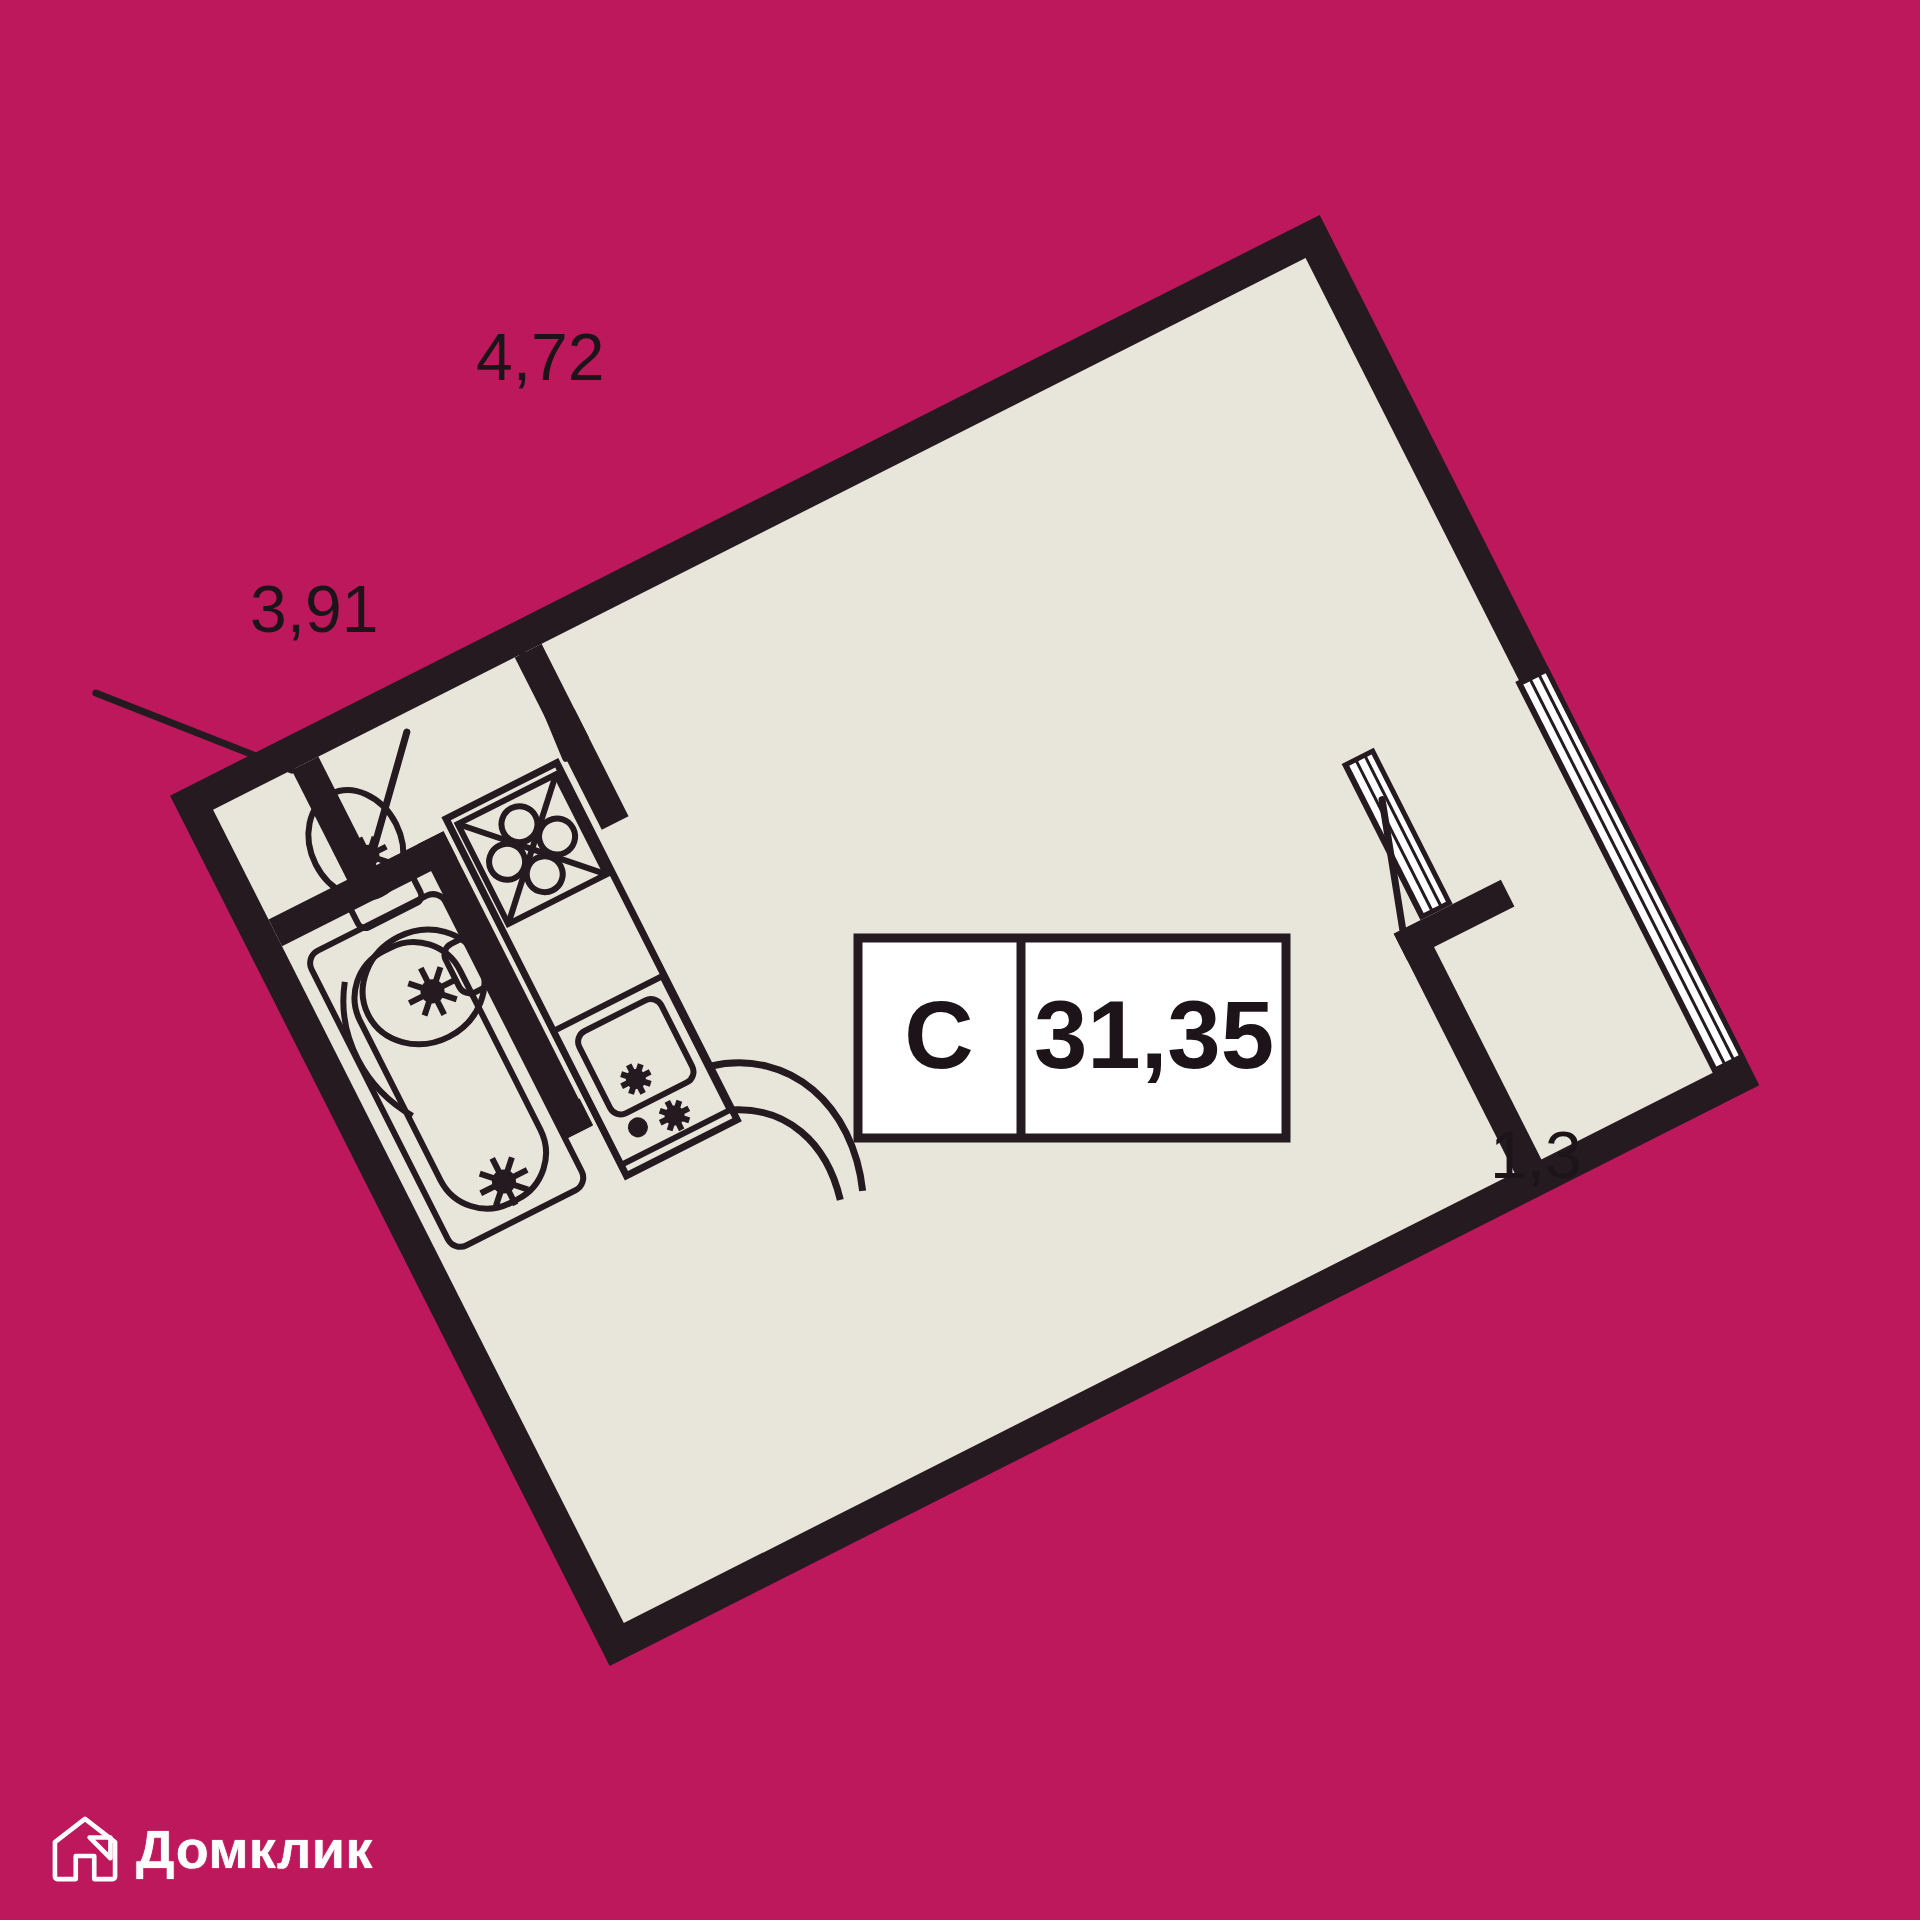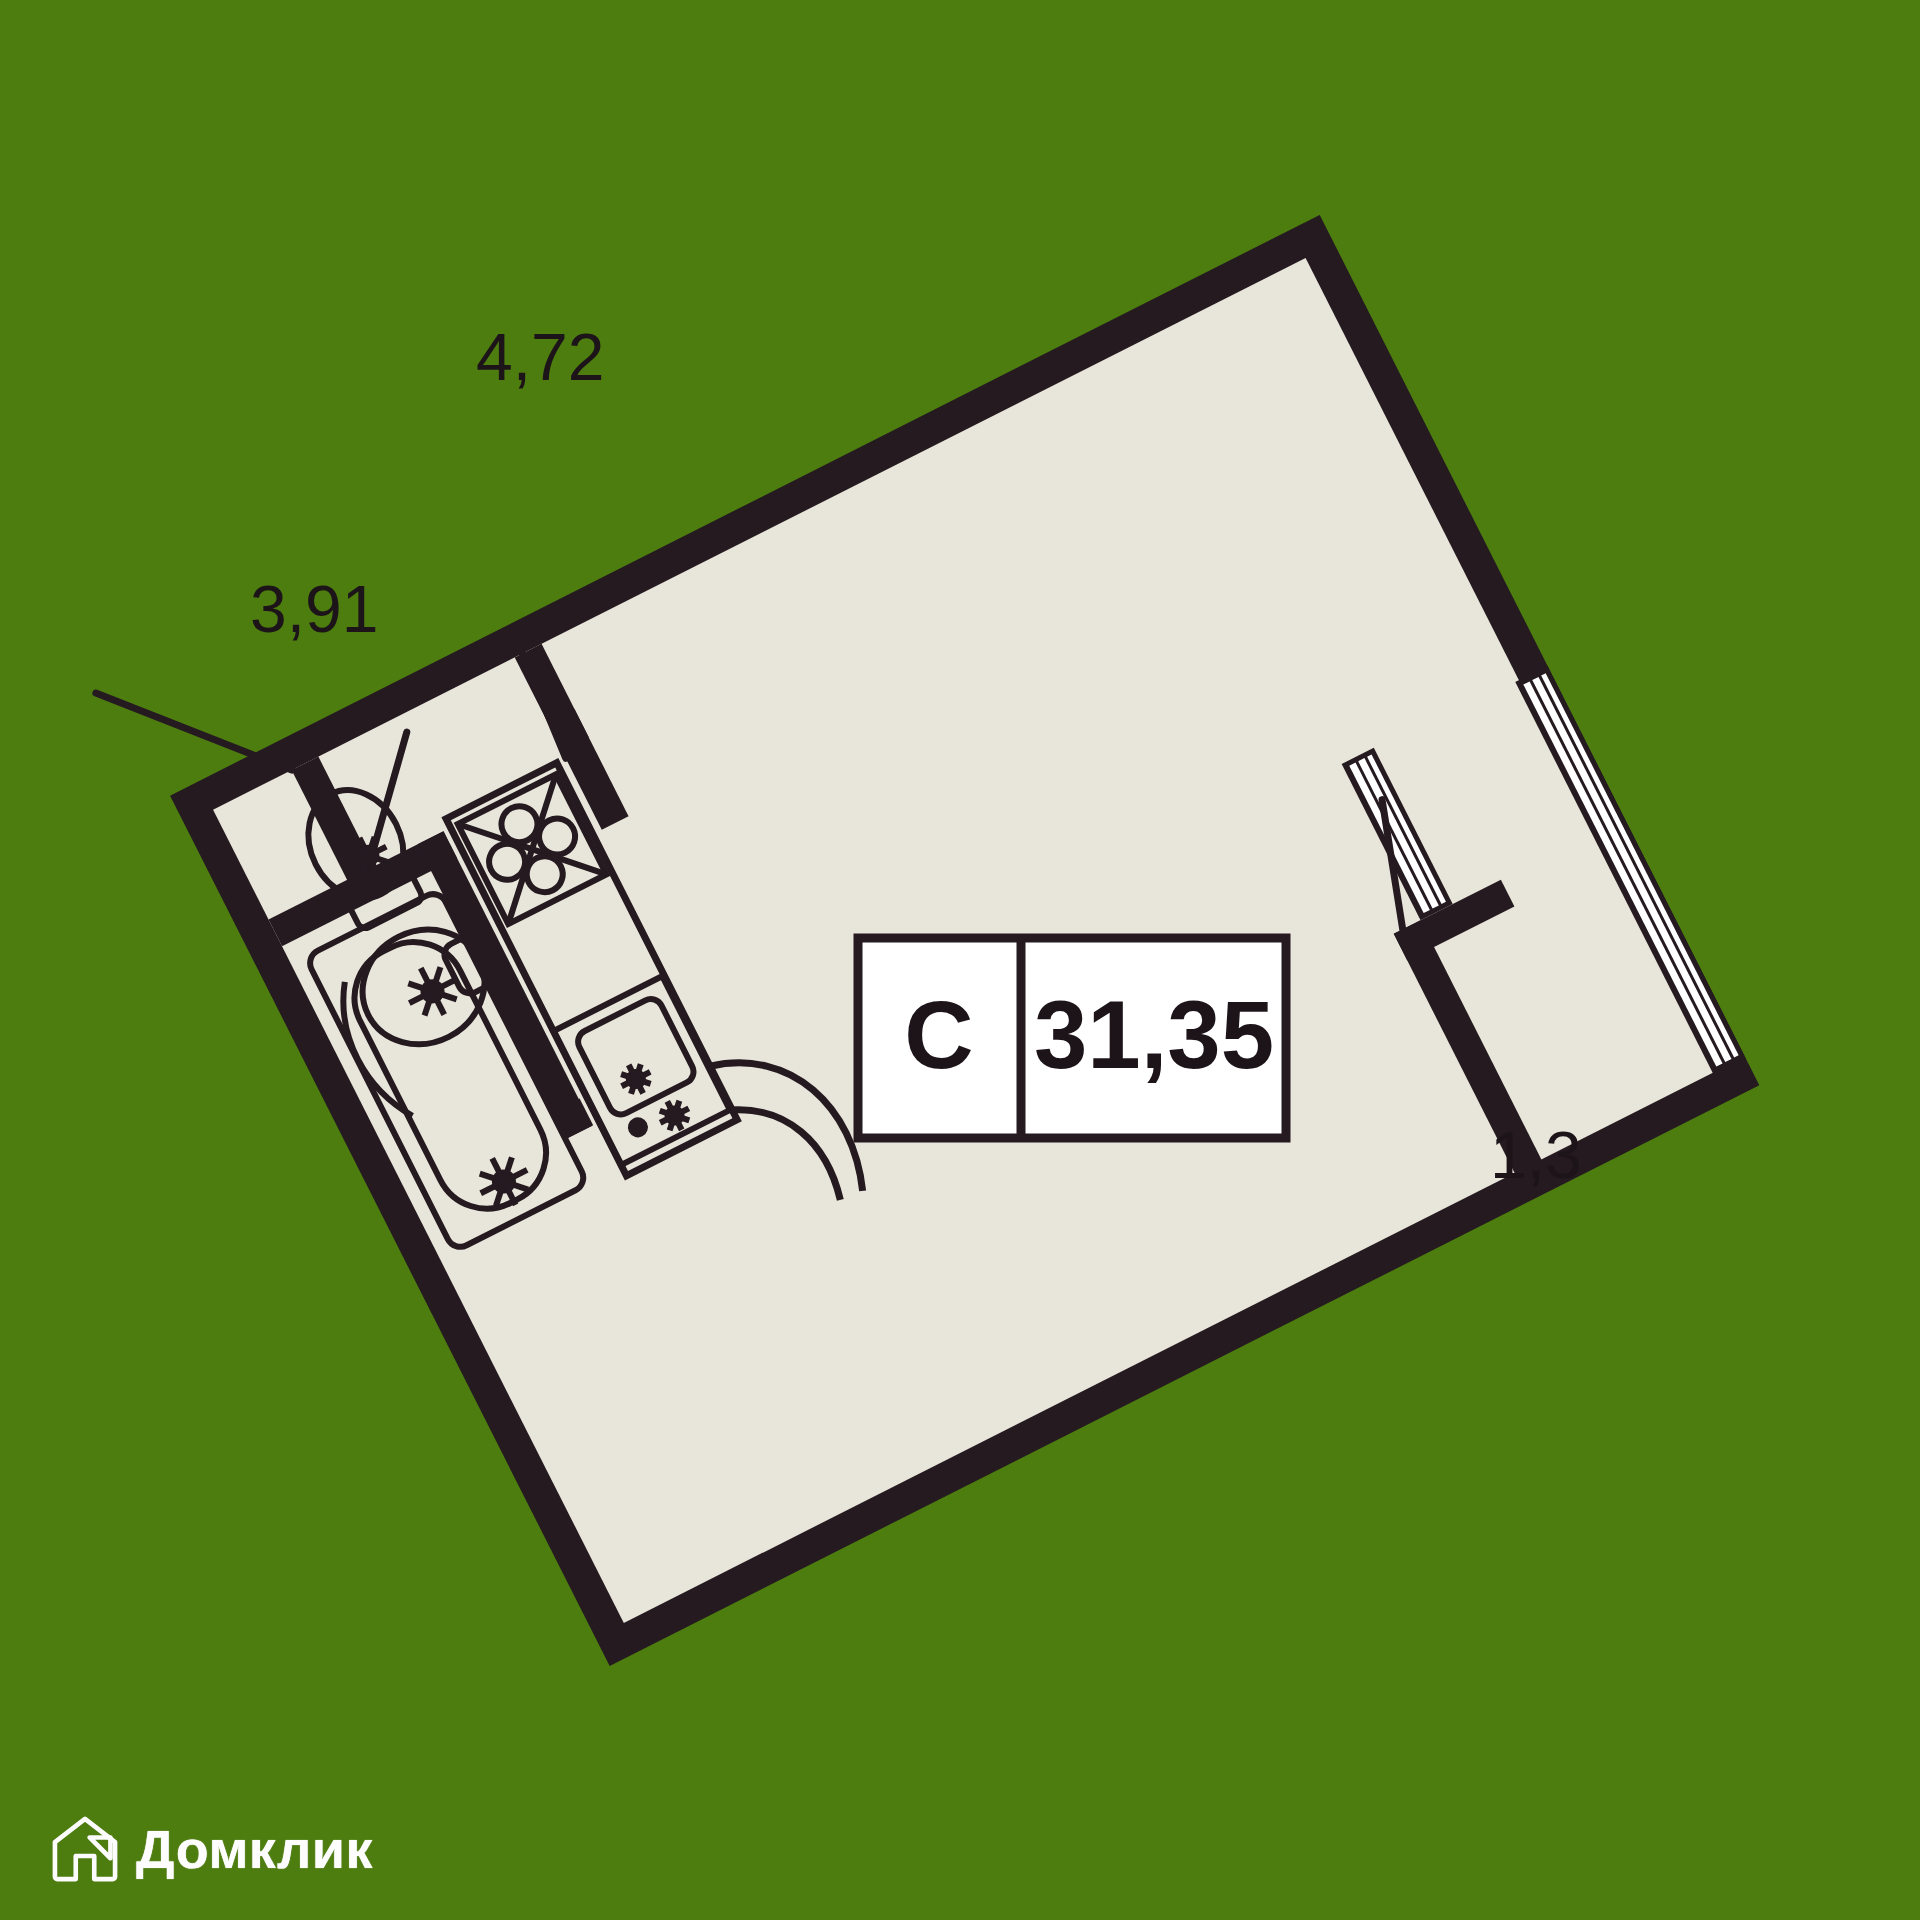--- a/index.html
+++ b/index.html
@@ -9,21 +9,21 @@
     background: #ffffff;
     width: 1920px;
     height: 1920px;
     overflow: hidden;
     font-family: "Liberation Sans", sans-serif;
   }
   #plan-root {
     position: relative;
     width: 1920px;
     height: 1920px;
-    background: #4d7c0f;
+    background: #be185d;
   }
   #floorplan-svg {
     position: absolute;
     left: 0; top: 0;
     width: 1920px;
     height: 1920px;
     display: block;
   }
   .area-label {
     font-family: "Liberation Sans", sans-serif;

